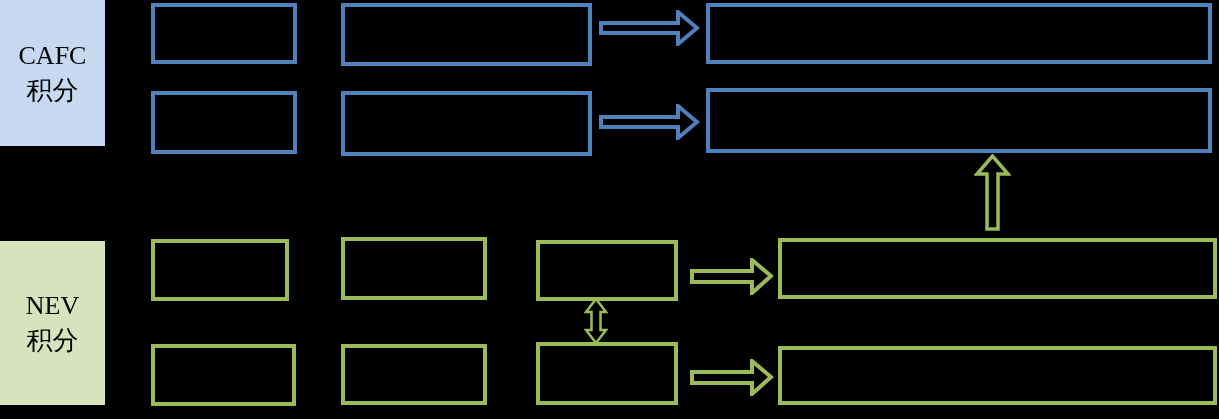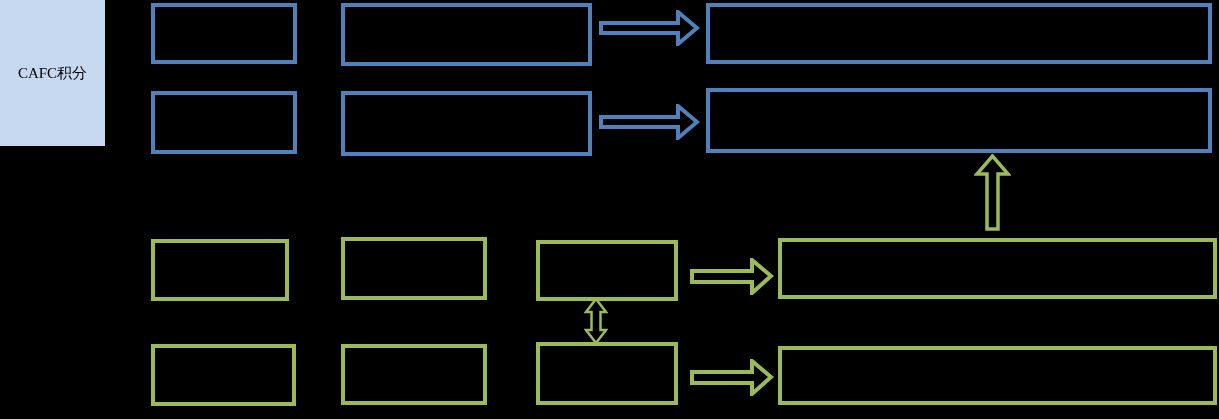--- a/index.html
+++ b/index.html
@@ -11,21 +11,21 @@
     overflow: hidden;
     font-family: "Liberation Serif", "DejaVu Serif", serif;
   }
   .side-label {
     position: absolute;
     display: flex;
     align-items: center;
     justify-content: center;
     text-align: center;
     color: #000;
-    font-size: 15px;
+    font-size: 26px;
     line-height: 1.35;
   }
   .side-label span { display: inline-block; max-width: 78px; }
   .label-cafc { left: 0; top: 3; width: 105px; height: 146px; background: #c7d9f0; }
   .label-nev  { left: 0; top: 241px; width: 105px; height: 164px; background: #d6e3bc; }
   .box {
     position: absolute;
     box-sizing: border-box;
     border: 4px solid #fff;
     background: transparent;
@@ -76,20 +76,23 @@
   <div class="box blue b5"></div>
   <svg class="arrow ab2" viewBox="0 0 101 36">
     <path d="M2 13 L79 13 L79 2 L98 18 L79 34 L79 23 L2 23 Z" fill="none" stroke-width="4" stroke-linejoin="miter" stroke="#4f81bd"></path>
   </svg>
   <div class="box blue b6"></div>
 
   <svg class="arrow aup" viewBox="0 0 37 78">
     <path d="M13 75 L13 20 L3 20 L18.5 2 L34 20 L24 20 L24 75 Z" fill="none" stroke-width="3.5" stroke-linejoin="miter" stroke="#9bbb59"></path>
   </svg>
 
+  <div class="side-label label-nev">
+    <span>NEV积分</span>
+  </div>
 
   <div class="box green g1"></div>
   <div class="box green g2"></div>
   <div class="box green g3"></div>
   <svg class="arrow ag1" viewBox="0 0 84 37">
     <path d="M2 13 L62 13 L62 2 L81 18 L62 35 L62 24 L2 24 Z" fill="none" stroke-width="4" stroke-linejoin="miter" stroke="#9bbb59"></path>
   </svg>
   <div class="box green gw1"></div>
 
   <svg class="arrow adbl" viewBox="0 0 24 48">

